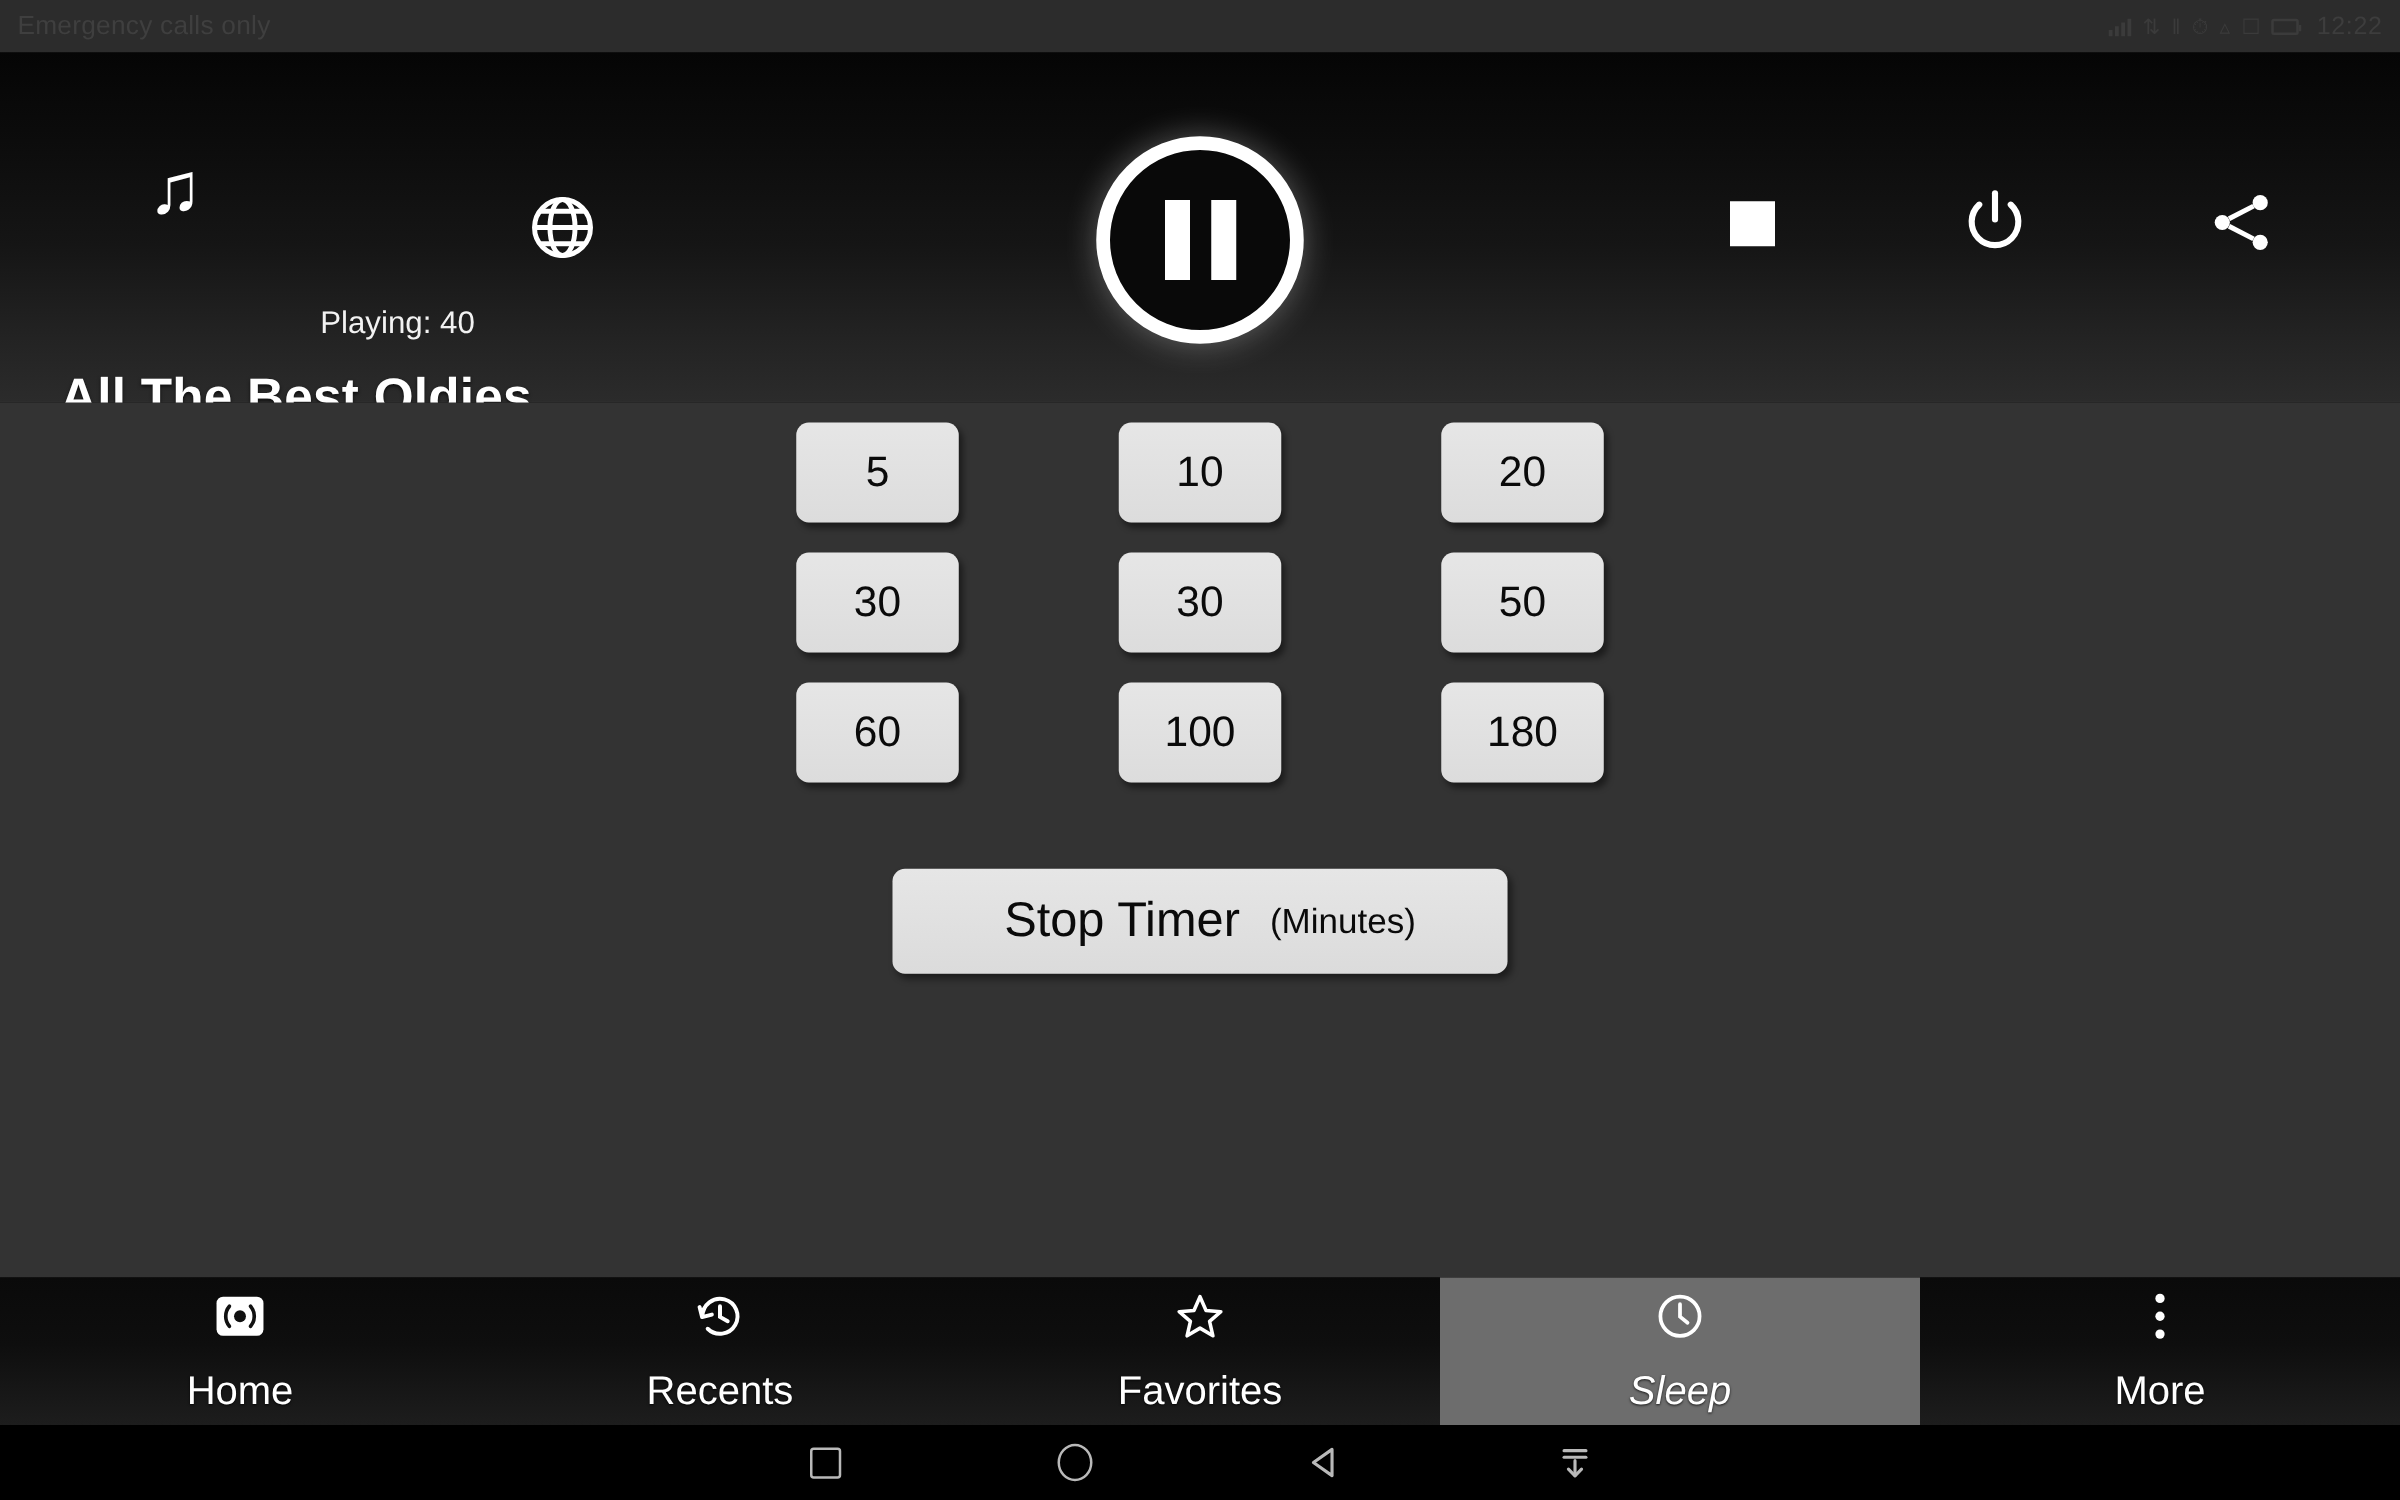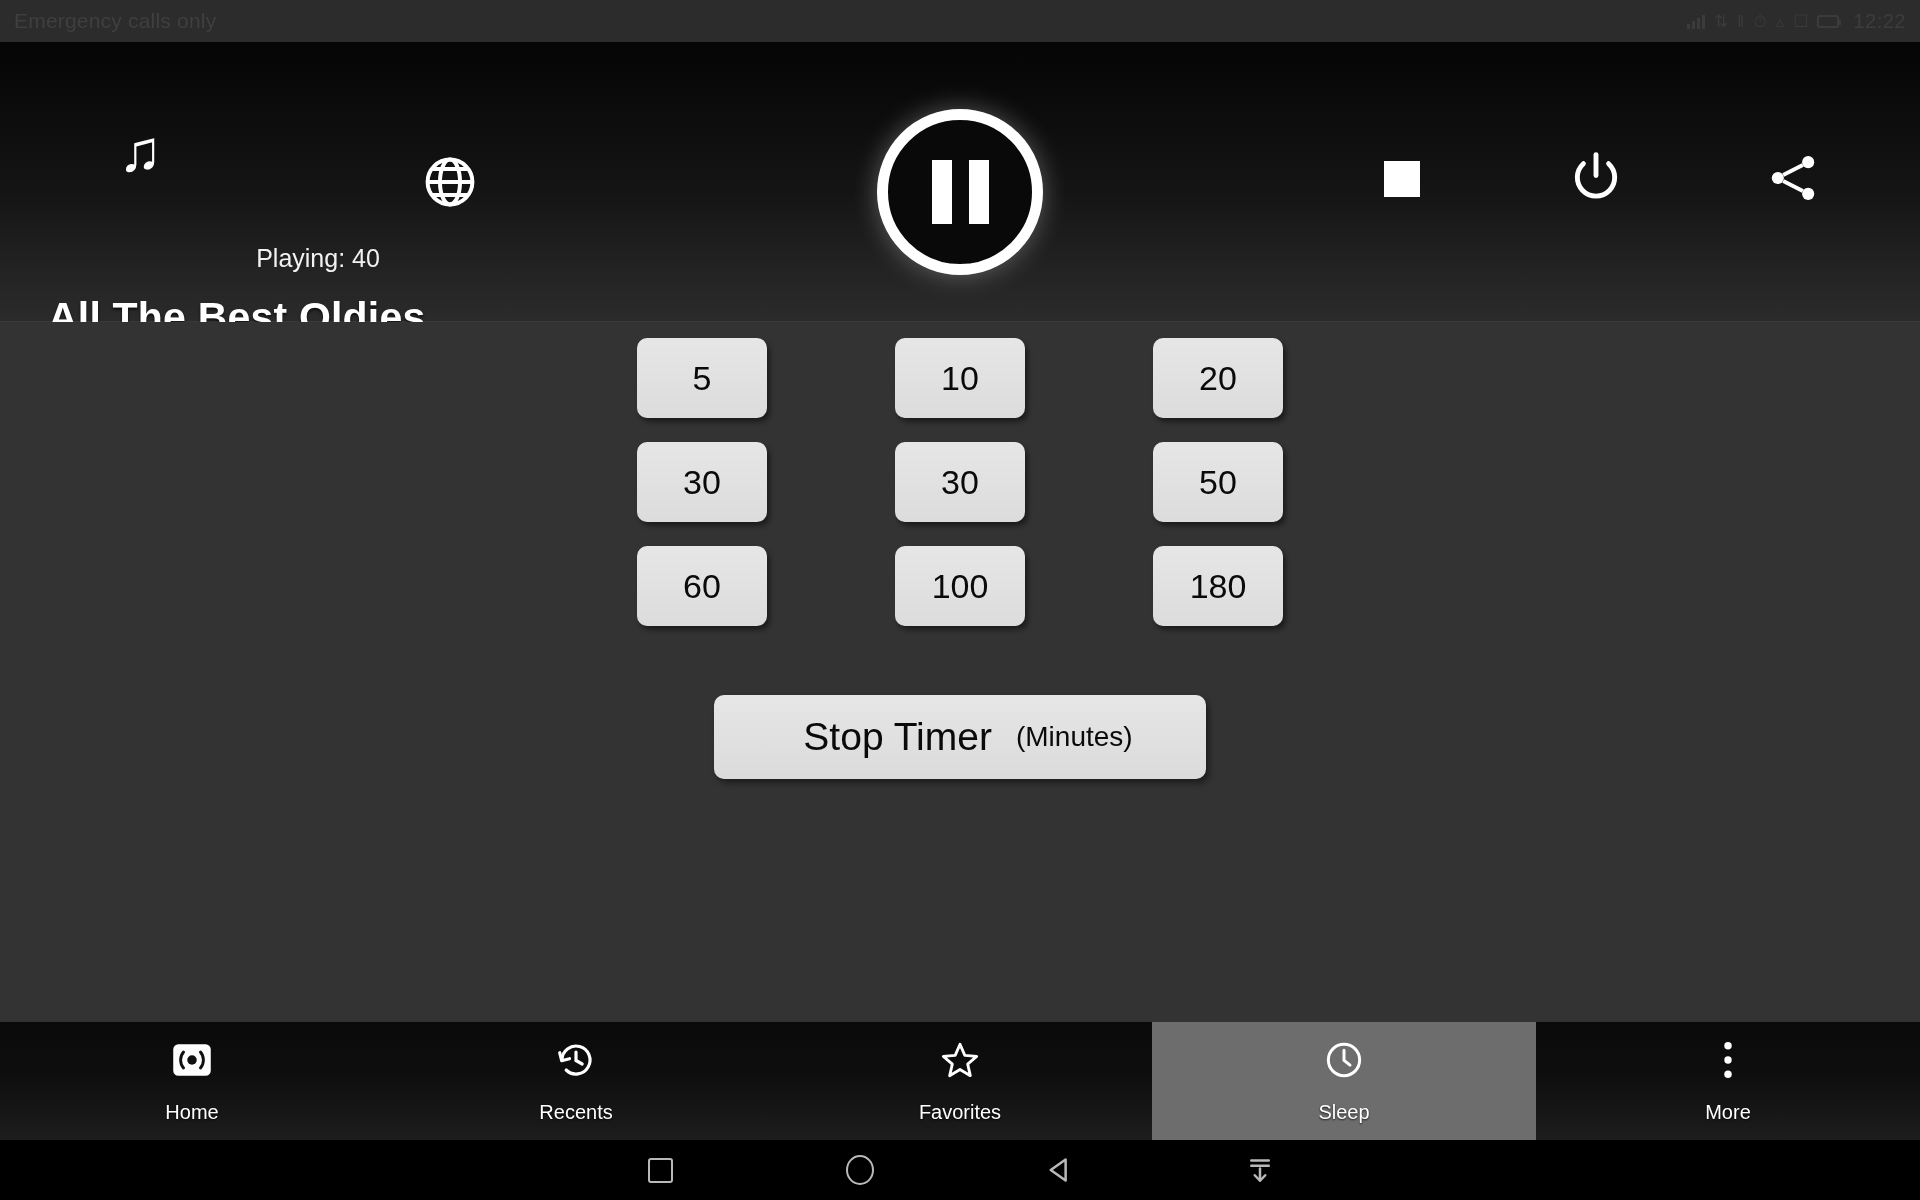--- a/index.html
+++ b/index.html
@@ -113,22 +113,22 @@
   .bottomnav{
     position:absolute; top:1022px; left:0; width:1920px; height:118px;
     background:linear-gradient(180deg,#0a0a0a 0%,#0e0e0e 45%,#1d1d1d 100%);
     display:flex;
   }
   .navitem{
     flex:1; display:flex; flex-direction:column;
     align-items:center; justify-content:center; gap:9px;
     color:#fff; cursor:pointer;
   }
-  .navitem.active{ background:#6d6d6d; }
-  .navitem .nlabel{ font-size:20px; text-shadow:0 1px 2px rgba(0,0,0,.8);margin-top:10px; }
+  .navitem.active{ background:#6d6d6d;font-style:italic; }
+  .navitem .nlabel{ font-size:32px; text-shadow:0 1px 2px rgba(0,0,0,.8);margin-top:10px; }
   .navicon{ height:44px; display:flex; align-items:center; justify-content:center; }
 
   
   .softkeys{
     position:absolute; top:1140px; left:0; width:1920px; height:60px;
     background:#000; display:flex; align-items:center; justify-content:center;
   }
   .skey{ width:200px; display:flex; align-items:center; justify-content:center; cursor:pointer; }
   .sk-square{ width:25px;height:25px;border:2.5px solid #b9b9b9;border-radius:3px; }
   .sk-circle{ width:28px;height:30px;border:2.5px solid #b9b9b9;border-radius:50%; }

